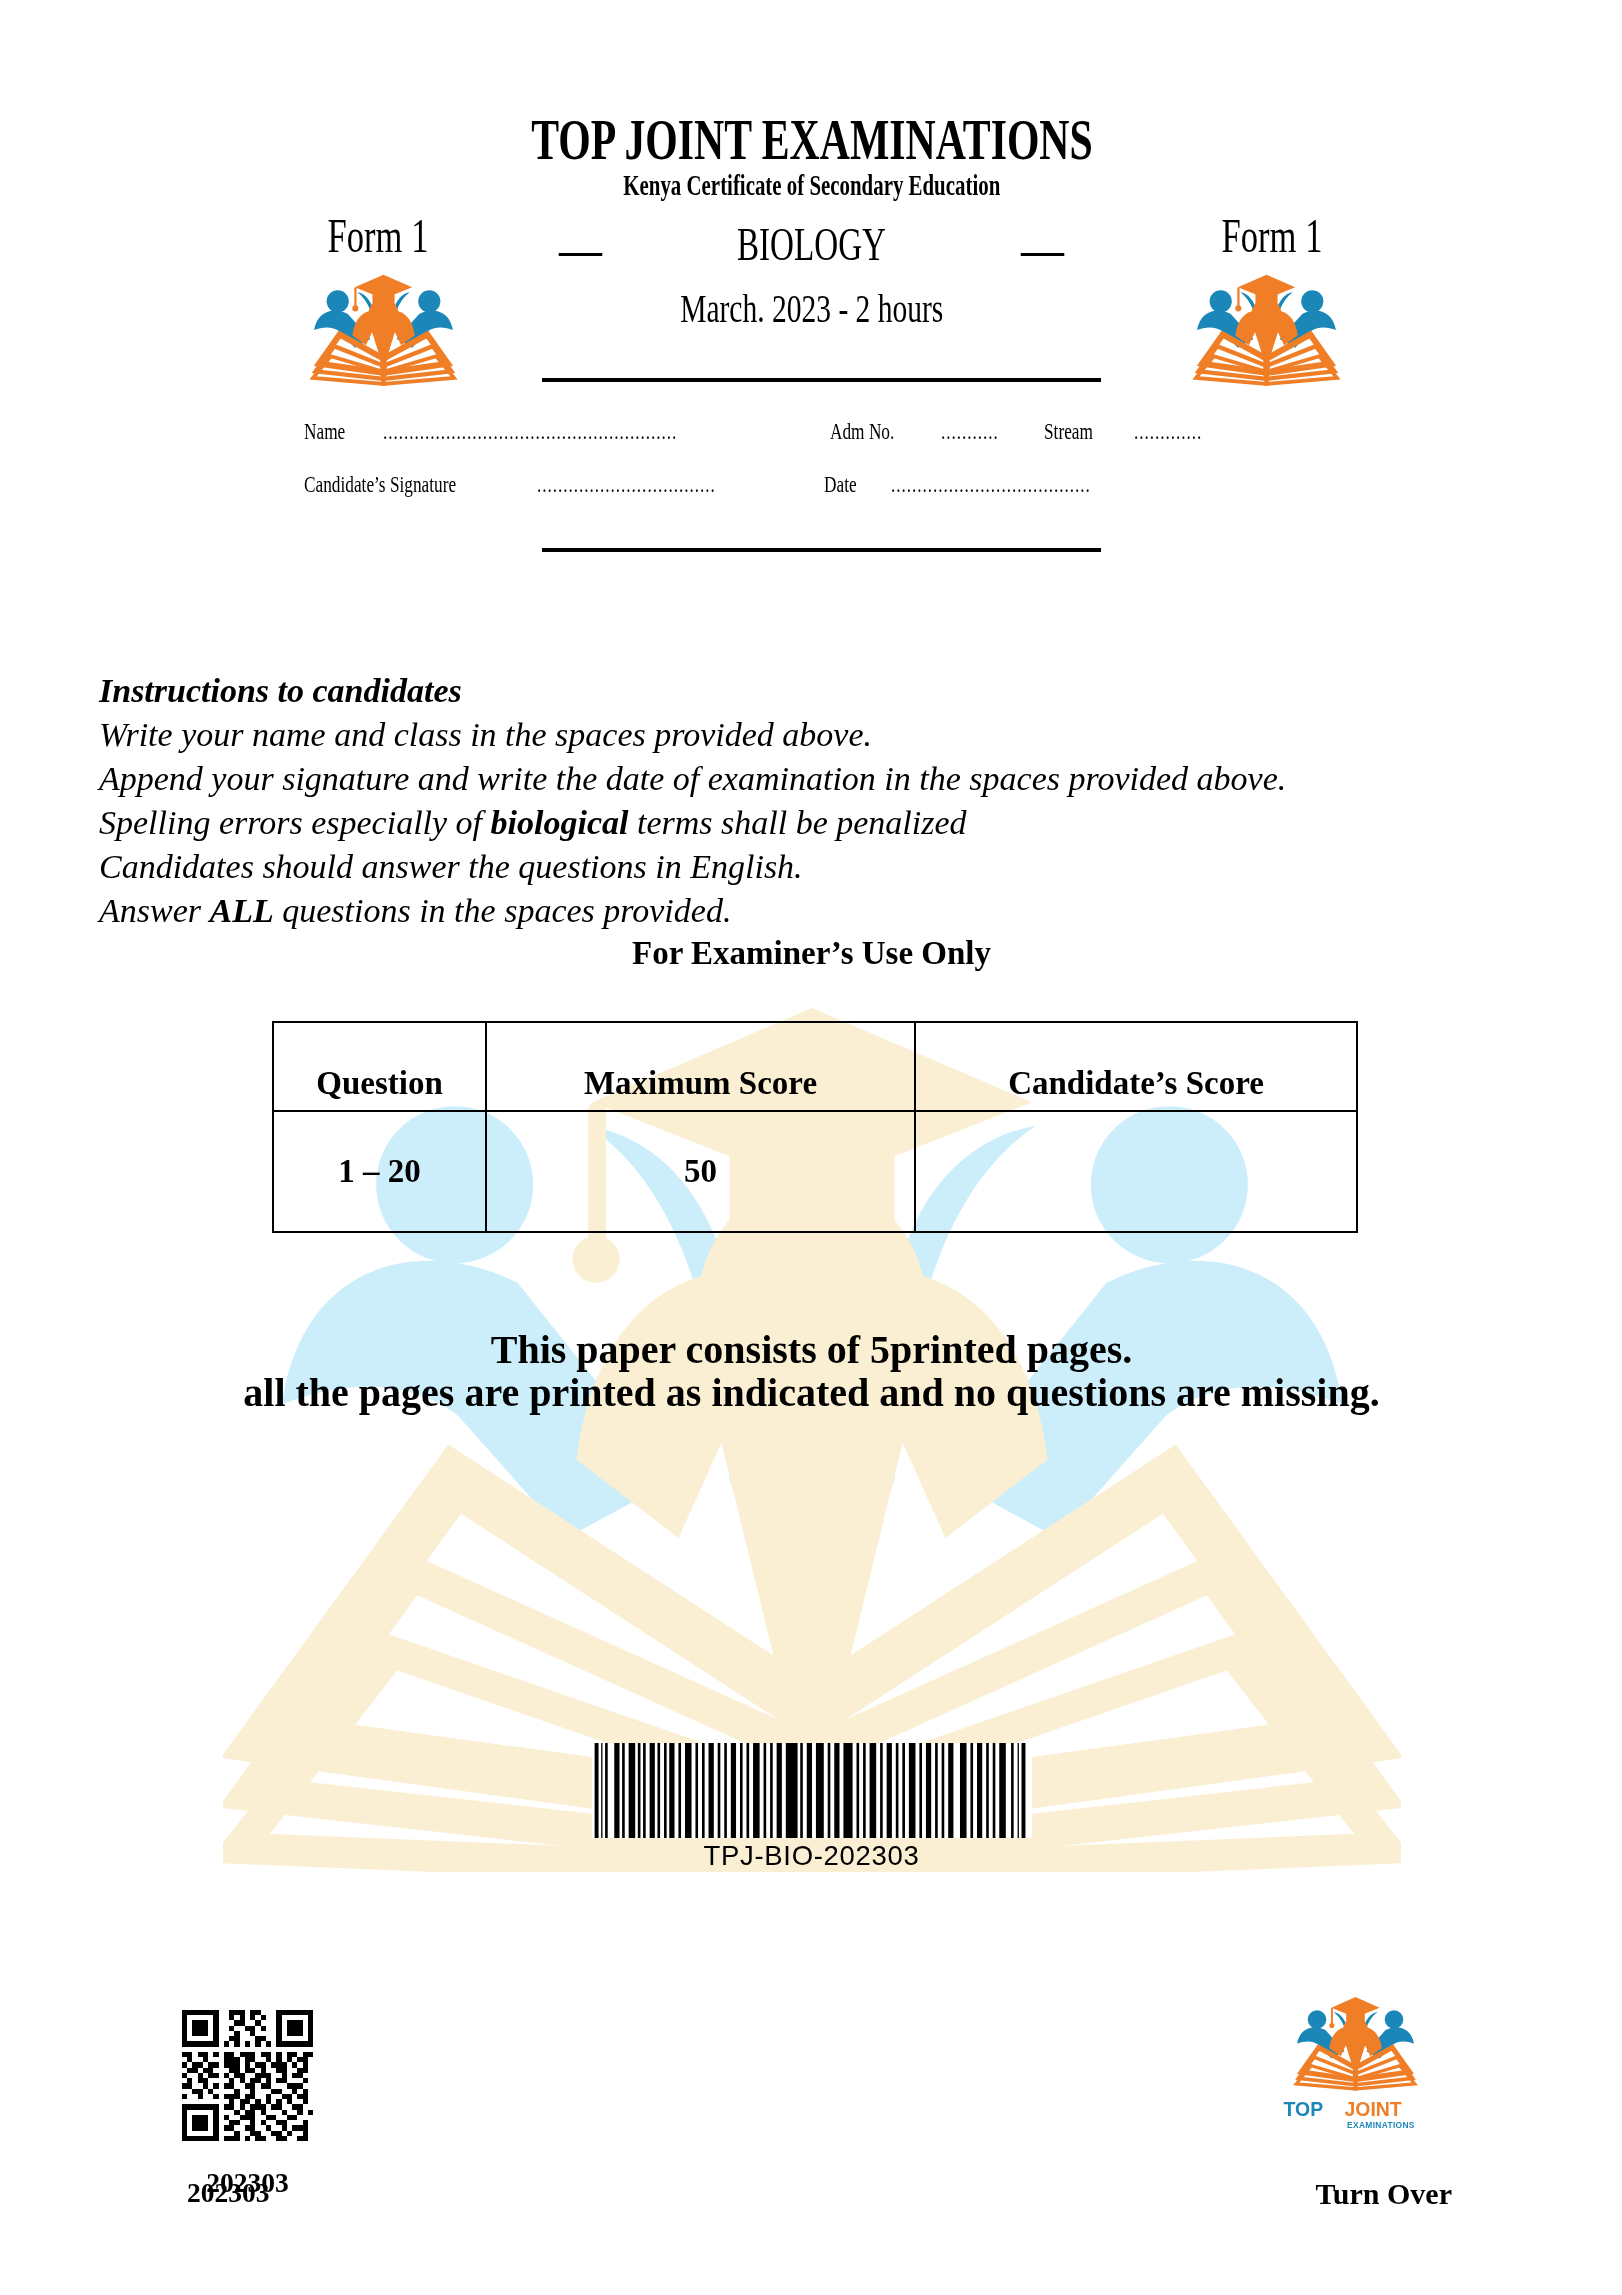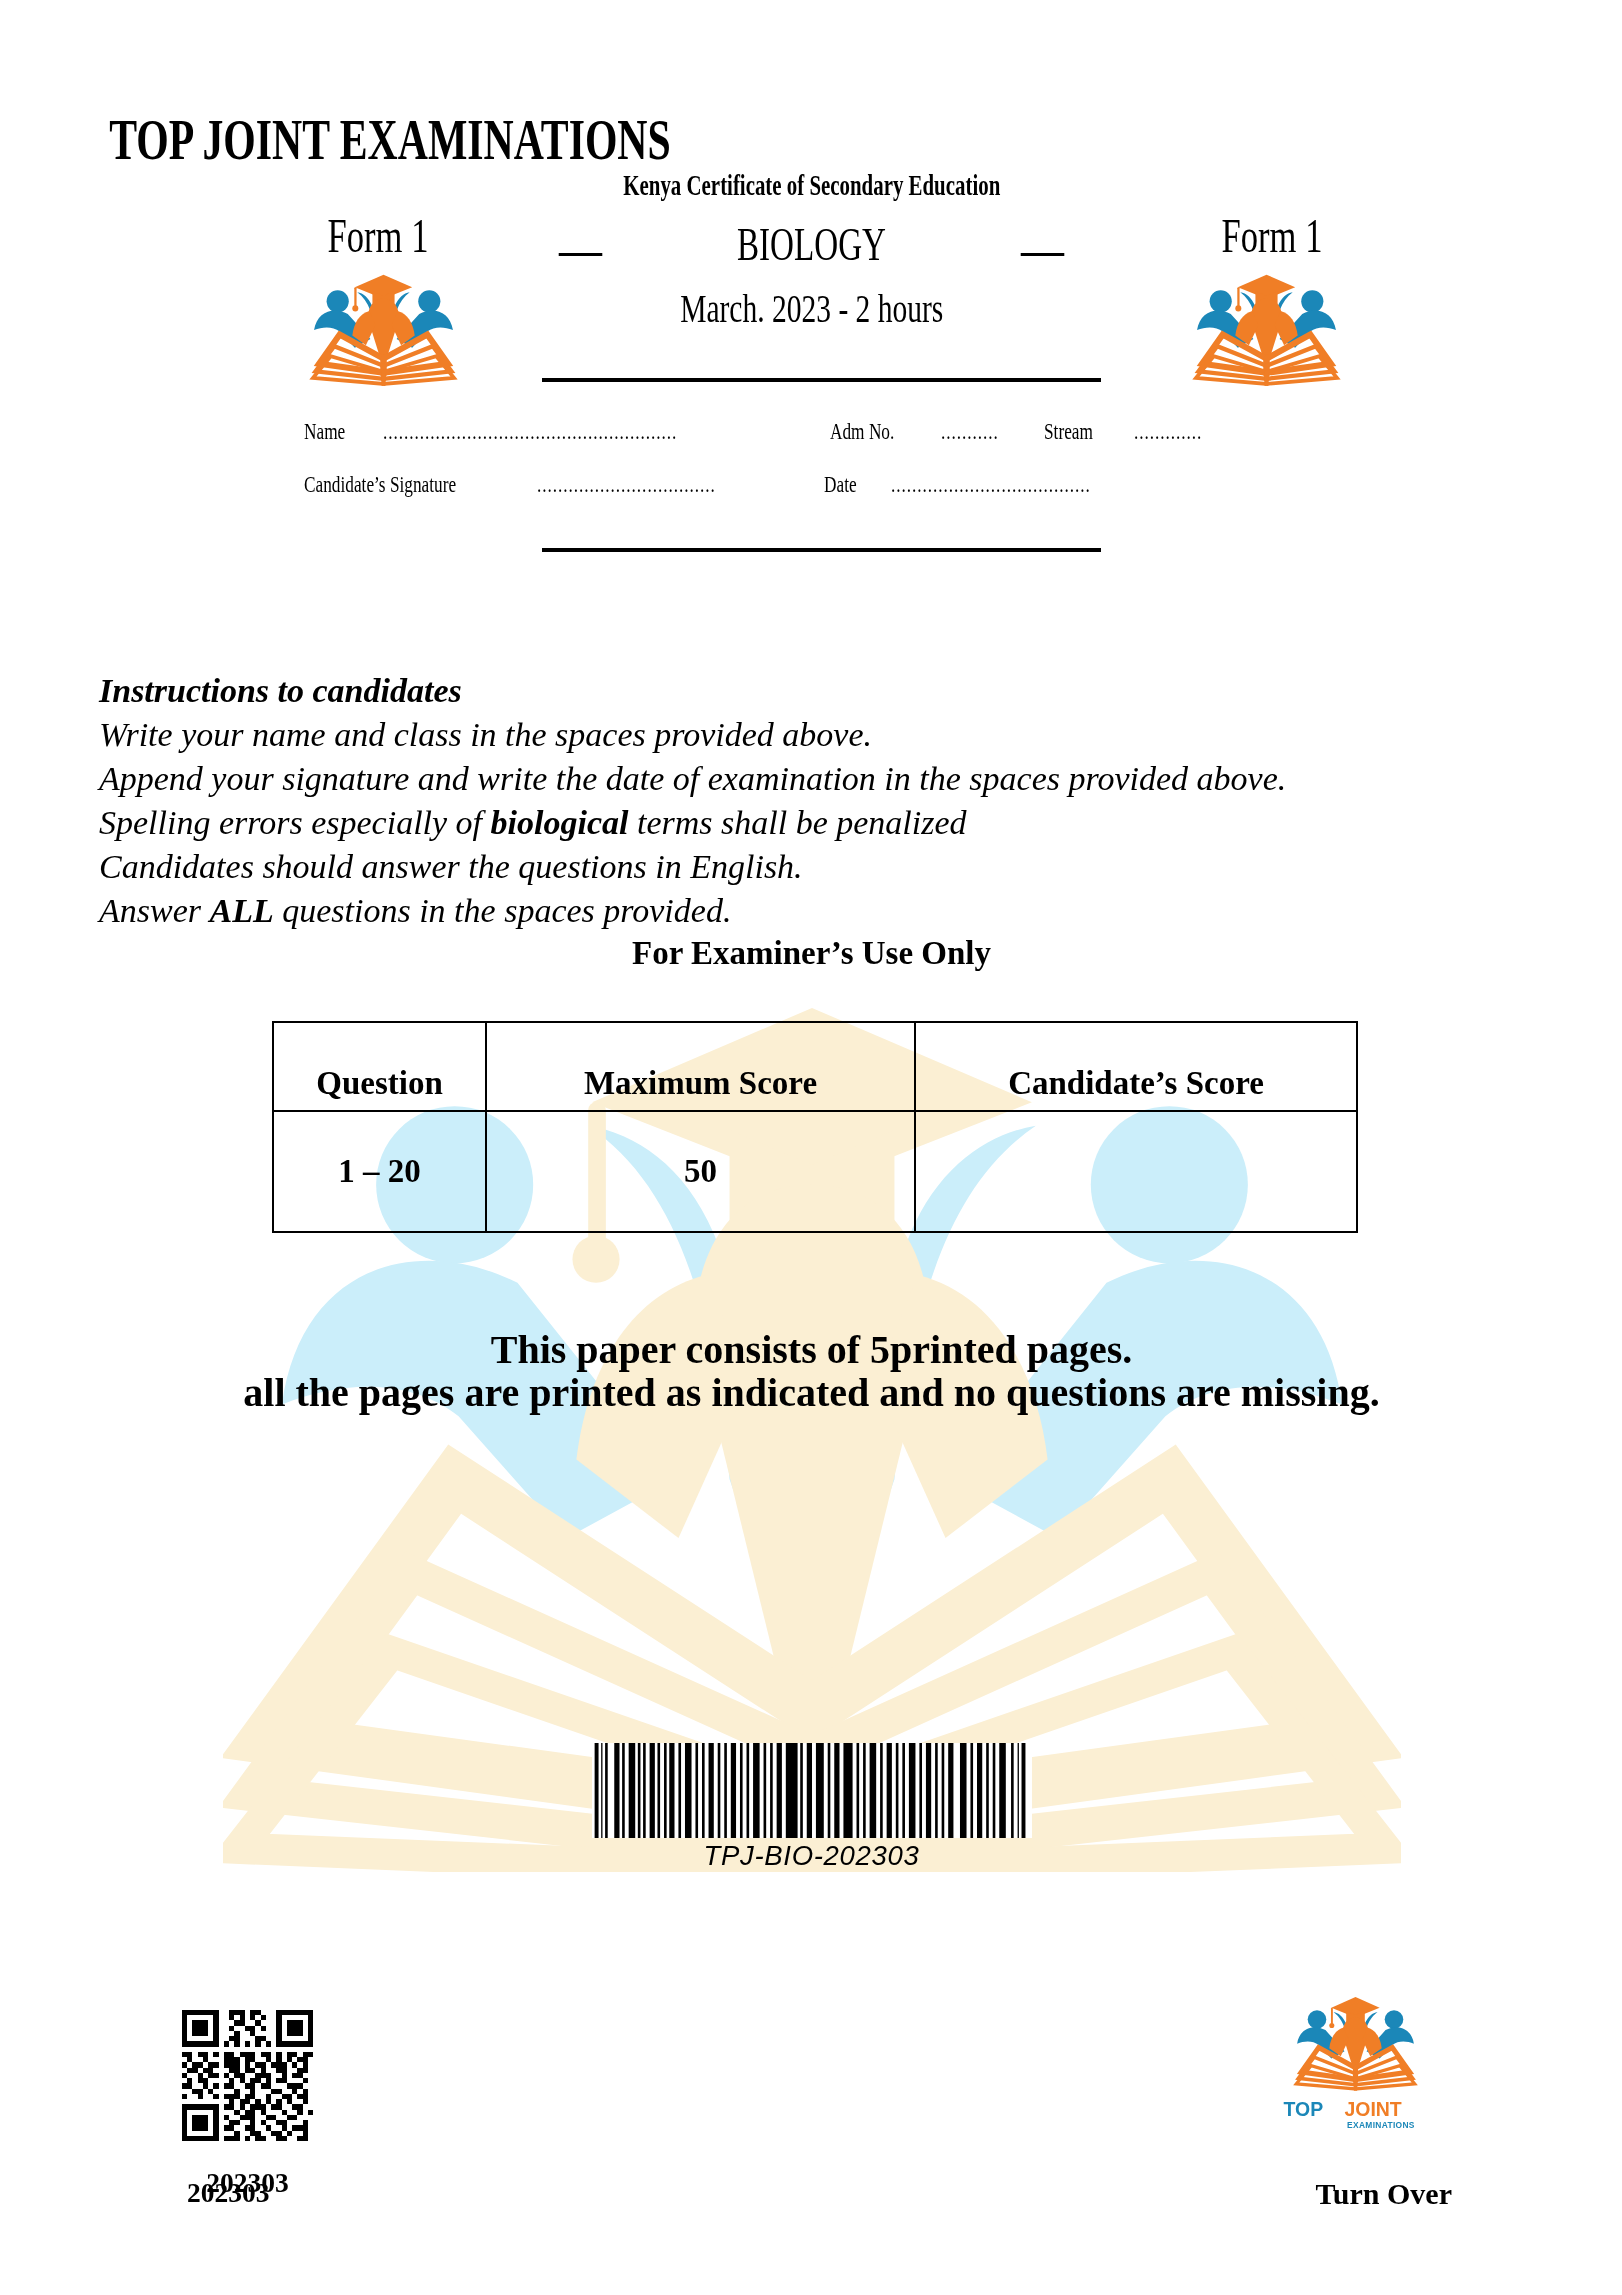--- a/index.html
+++ b/index.html
@@ -34,21 +34,21 @@
 
   
   .sq { display: inline-block; transform: scaleX(0.72); transform-origin: center; }
   .sq-l { display: inline-block; transform: scaleX(0.72); transform-origin: left center; }
 
   
   .hdr-title {
     position: absolute;
     left: 0; right: 0;
     top: 111px;
-    text-align: left;
+    text-align: center;
     font-size: 58px;
     font-weight: bold;
     letter-spacing: 0px;
     line-height: 1;
     white-space: nowrap;
   }
   .hdr-sub {
     position: absolute;
     left: 0; right: 0;
     top: 171px;
@@ -206,21 +206,20 @@
   .foot-note span { display: block; white-space: nowrap; }
 
   
   .barcode-wrap {
     position: absolute;
     left: 50%;
     top: 1743px;
     transform: translateX(-50%);
     width: 440px;
     text-align: center;
-    font-style: italic;
   }
   .barcode {
     height: 95px;
     width: 440px;
     display: block;
   }
   .barcode-label {
     margin-top: 2.6px;
     font-family: "Liberation Sans", sans-serif;
     font-size: 27.5px;

